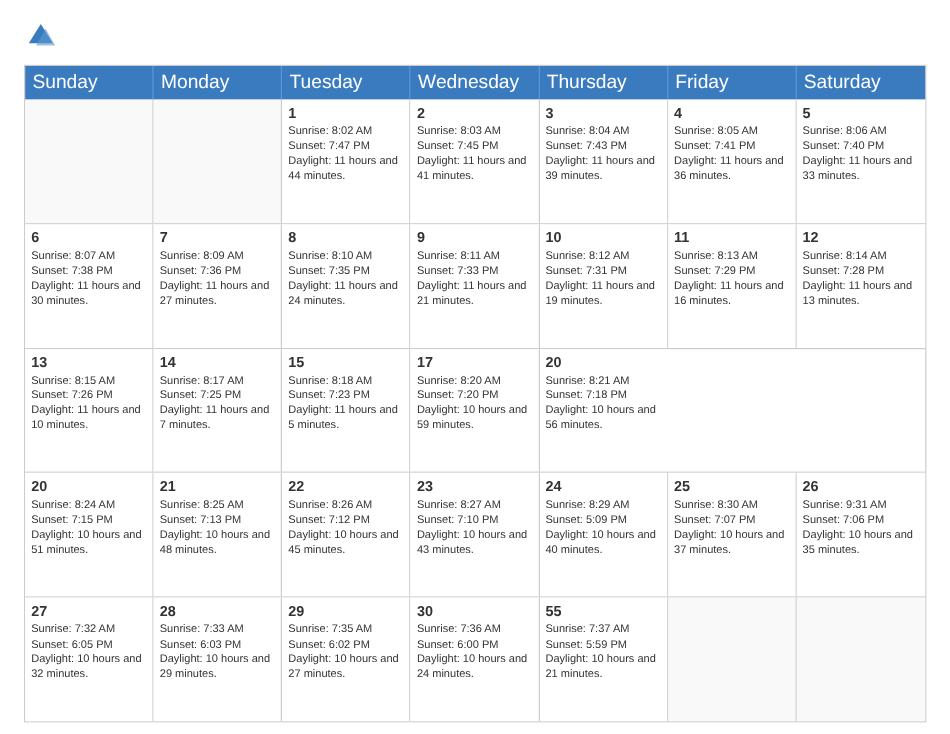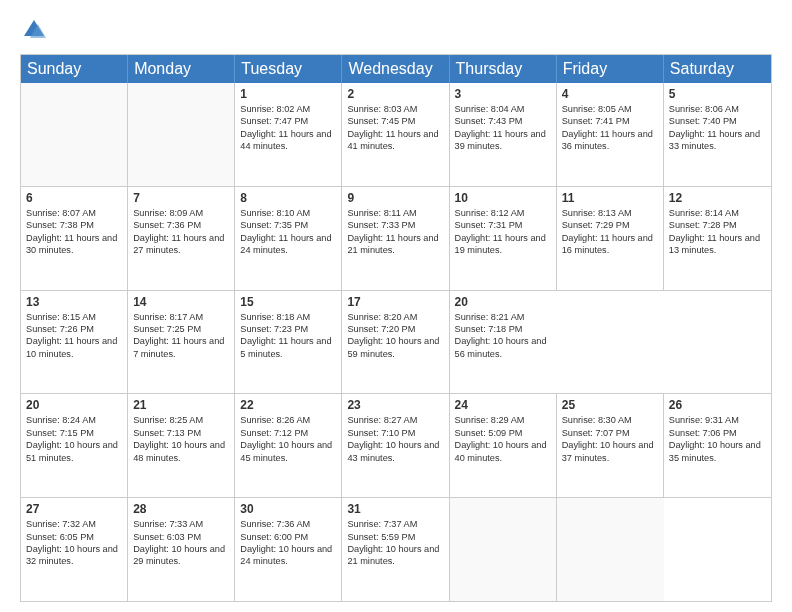--- a/index.html
+++ b/index.html
@@ -306,27 +306,33 @@
             <span class="cell-line">Sunset: 6:05 PM</span>
             <span class="cell-line">Daylight: 10 hours and 32 minutes.</span>
           </div>
           <div class="cal-cell">
             <span class="day-num">28</span>
             <span class="cell-line">Sunrise: 7:33 AM</span>
             <span class="cell-line">Sunset: 6:03 PM</span>
             <span class="cell-line">Daylight: 10 hours and 29 minutes.</span>
           </div>
           <div class="cal-cell">
+            <span class="day-num">29</span>
+            <span class="cell-line">Sunrise: 7:35 AM</span>
+            <span class="cell-line">Sunset: 6:02 PM</span>
+            <span class="cell-line">Daylight: 10 hours and 27 minutes.</span>
+          </div>
+          <div class="cal-cell">
             <span class="day-num">30</span>
             <span class="cell-line">Sunrise: 7:36 AM</span>
             <span class="cell-line">Sunset: 6:00 PM</span>
             <span class="cell-line">Daylight: 10 hours and 24 minutes.</span>
           </div>
           <div class="cal-cell">
-            <span class="day-num">31</span>
+            <span class="day-num">55</span>
             <span class="cell-line">Sunrise: 7:37 AM</span>
             <span class="cell-line">Sunset: 5:59 PM</span>
             <span class="cell-line">Daylight: 10 hours and 21 minutes.</span>
           </div>
           <div class="cal-cell empty"></div>
           <div class="cal-cell empty"></div>
         </div>
       </div>
   </div>
 </div>

